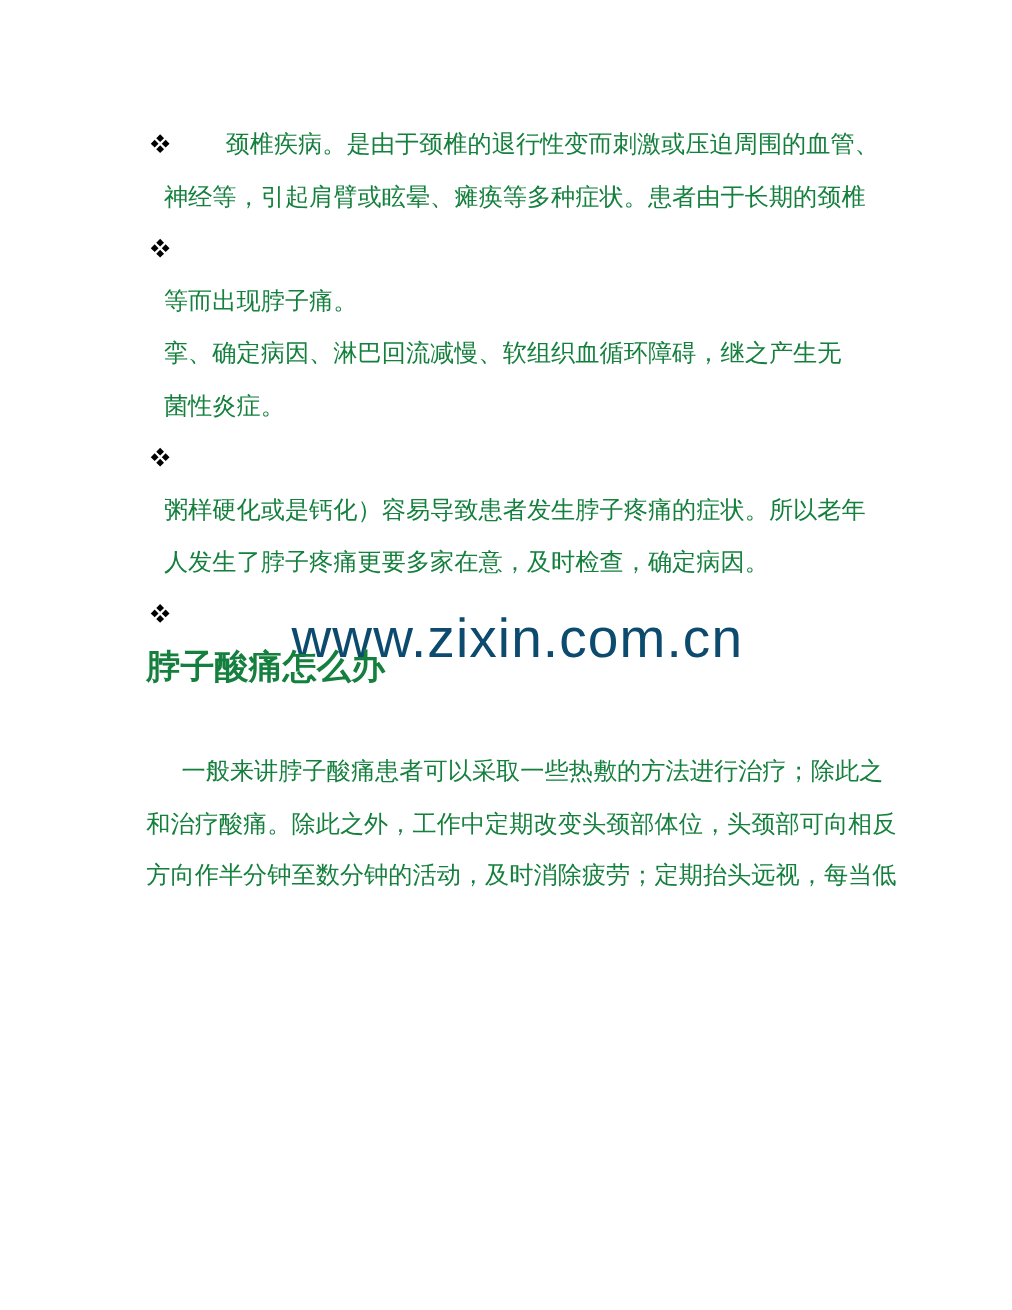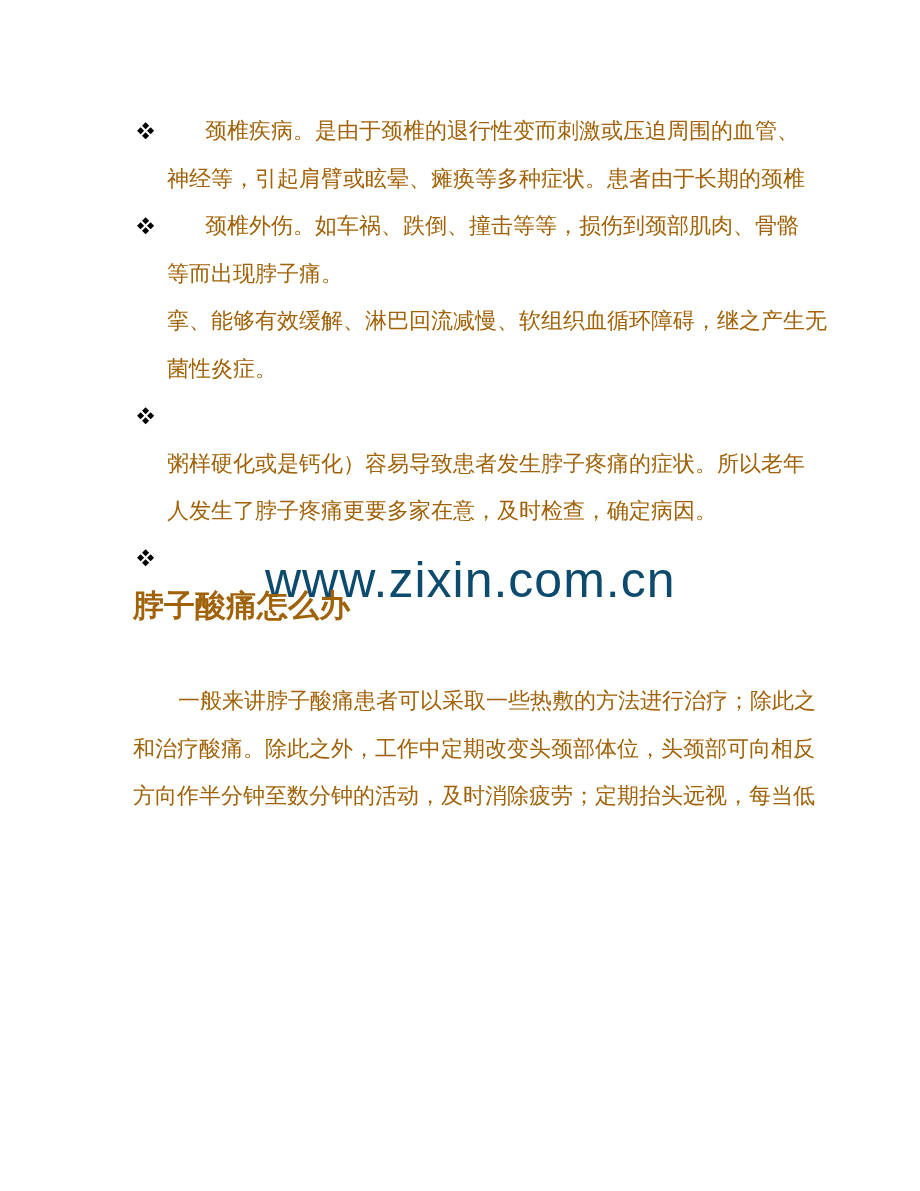--- a/index.html
+++ b/index.html
@@ -31,31 +31,31 @@
     width: 660px;
     z-index: 2;
   }
 
   .line {
     position: relative;
     height: 47.5px;
     line-height: 47.5px;
     font-size: 22px;
     white-space: nowrap;
-    color: #a16207;
+    color: #15803d;
   }
   .line .line-text { display: inline-block; }
   .with-marker .line-text { margin-left: 72px; }
-  .cont .line-text { margin-left: 34px; }
+  .cont .line-text { margin-left: 16px; }
 
   .heading-line { font-weight: bold; font-size: 31px; }
   .spacer-line { height: 47.5px; }
 
   .p-line .line-text { margin-left: 0; }
-  .p-line.indent .line-text { margin-left: 45px; }
+  .p-line.indent .line-text { margin-left: 32px; }
 
   
   .diamond-marker {
     position: absolute;
     left: 5px; top: 50%;
     width: 15px; height: 15px;
     transform: translateY(-52%);
   }
   .diamond-marker i {
     position: absolute;
@@ -81,23 +81,23 @@
             <i class="d1"></i>
             <i class="d2"></i>
             <i class="d3"></i>
           </span><span class="line-text">颈椎疾病。是由于颈椎的退行性变而刺激或压迫周围的血管、</span></div>
         <div class="line cont"><span class="line-text">神经等，引起肩臂或眩晕、瘫痪等多种症状。患者由于长期的颈椎</span></div>
         <div class="line with-marker"><span class="diamond-marker">
             <i class="d0"></i>
             <i class="d1"></i>
             <i class="d2"></i>
             <i class="d3"></i>
-          </span><span class="line-text">颈椎外伤。如车祸、跌倒、撞击等等，损伤到颈部肌肉、骨骼</span></div>
+          </span></div>
         <div class="line cont"><span class="line-text">等而出现脖子痛。</span></div>
-        <div class="line cont"><span class="line-text">挛、能够有效缓解、淋巴回流减慢、软组织血循环障碍，继之产生无</span></div>
+        <div class="line cont"><span class="line-text">挛、确定病因、淋巴回流减慢、软组织血循环障碍，继之产生无</span></div>
         <div class="line cont"><span class="line-text">菌性炎症。</span></div>
         <div class="line with-marker"><span class="diamond-marker">
             <i class="d0"></i>
             <i class="d1"></i>
             <i class="d2"></i>
             <i class="d3"></i>
           </span></div>
         <div class="line cont"><span class="line-text">粥样硬化或是钙化）容易导致患者发生脖子疼痛的症状。所以老年</span></div>
         <div class="line cont"><span class="line-text">人发生了脖子疼痛更要多家在意，及时检查，确定病因。</span></div>
         <div class="line with-marker"><span class="diamond-marker">

